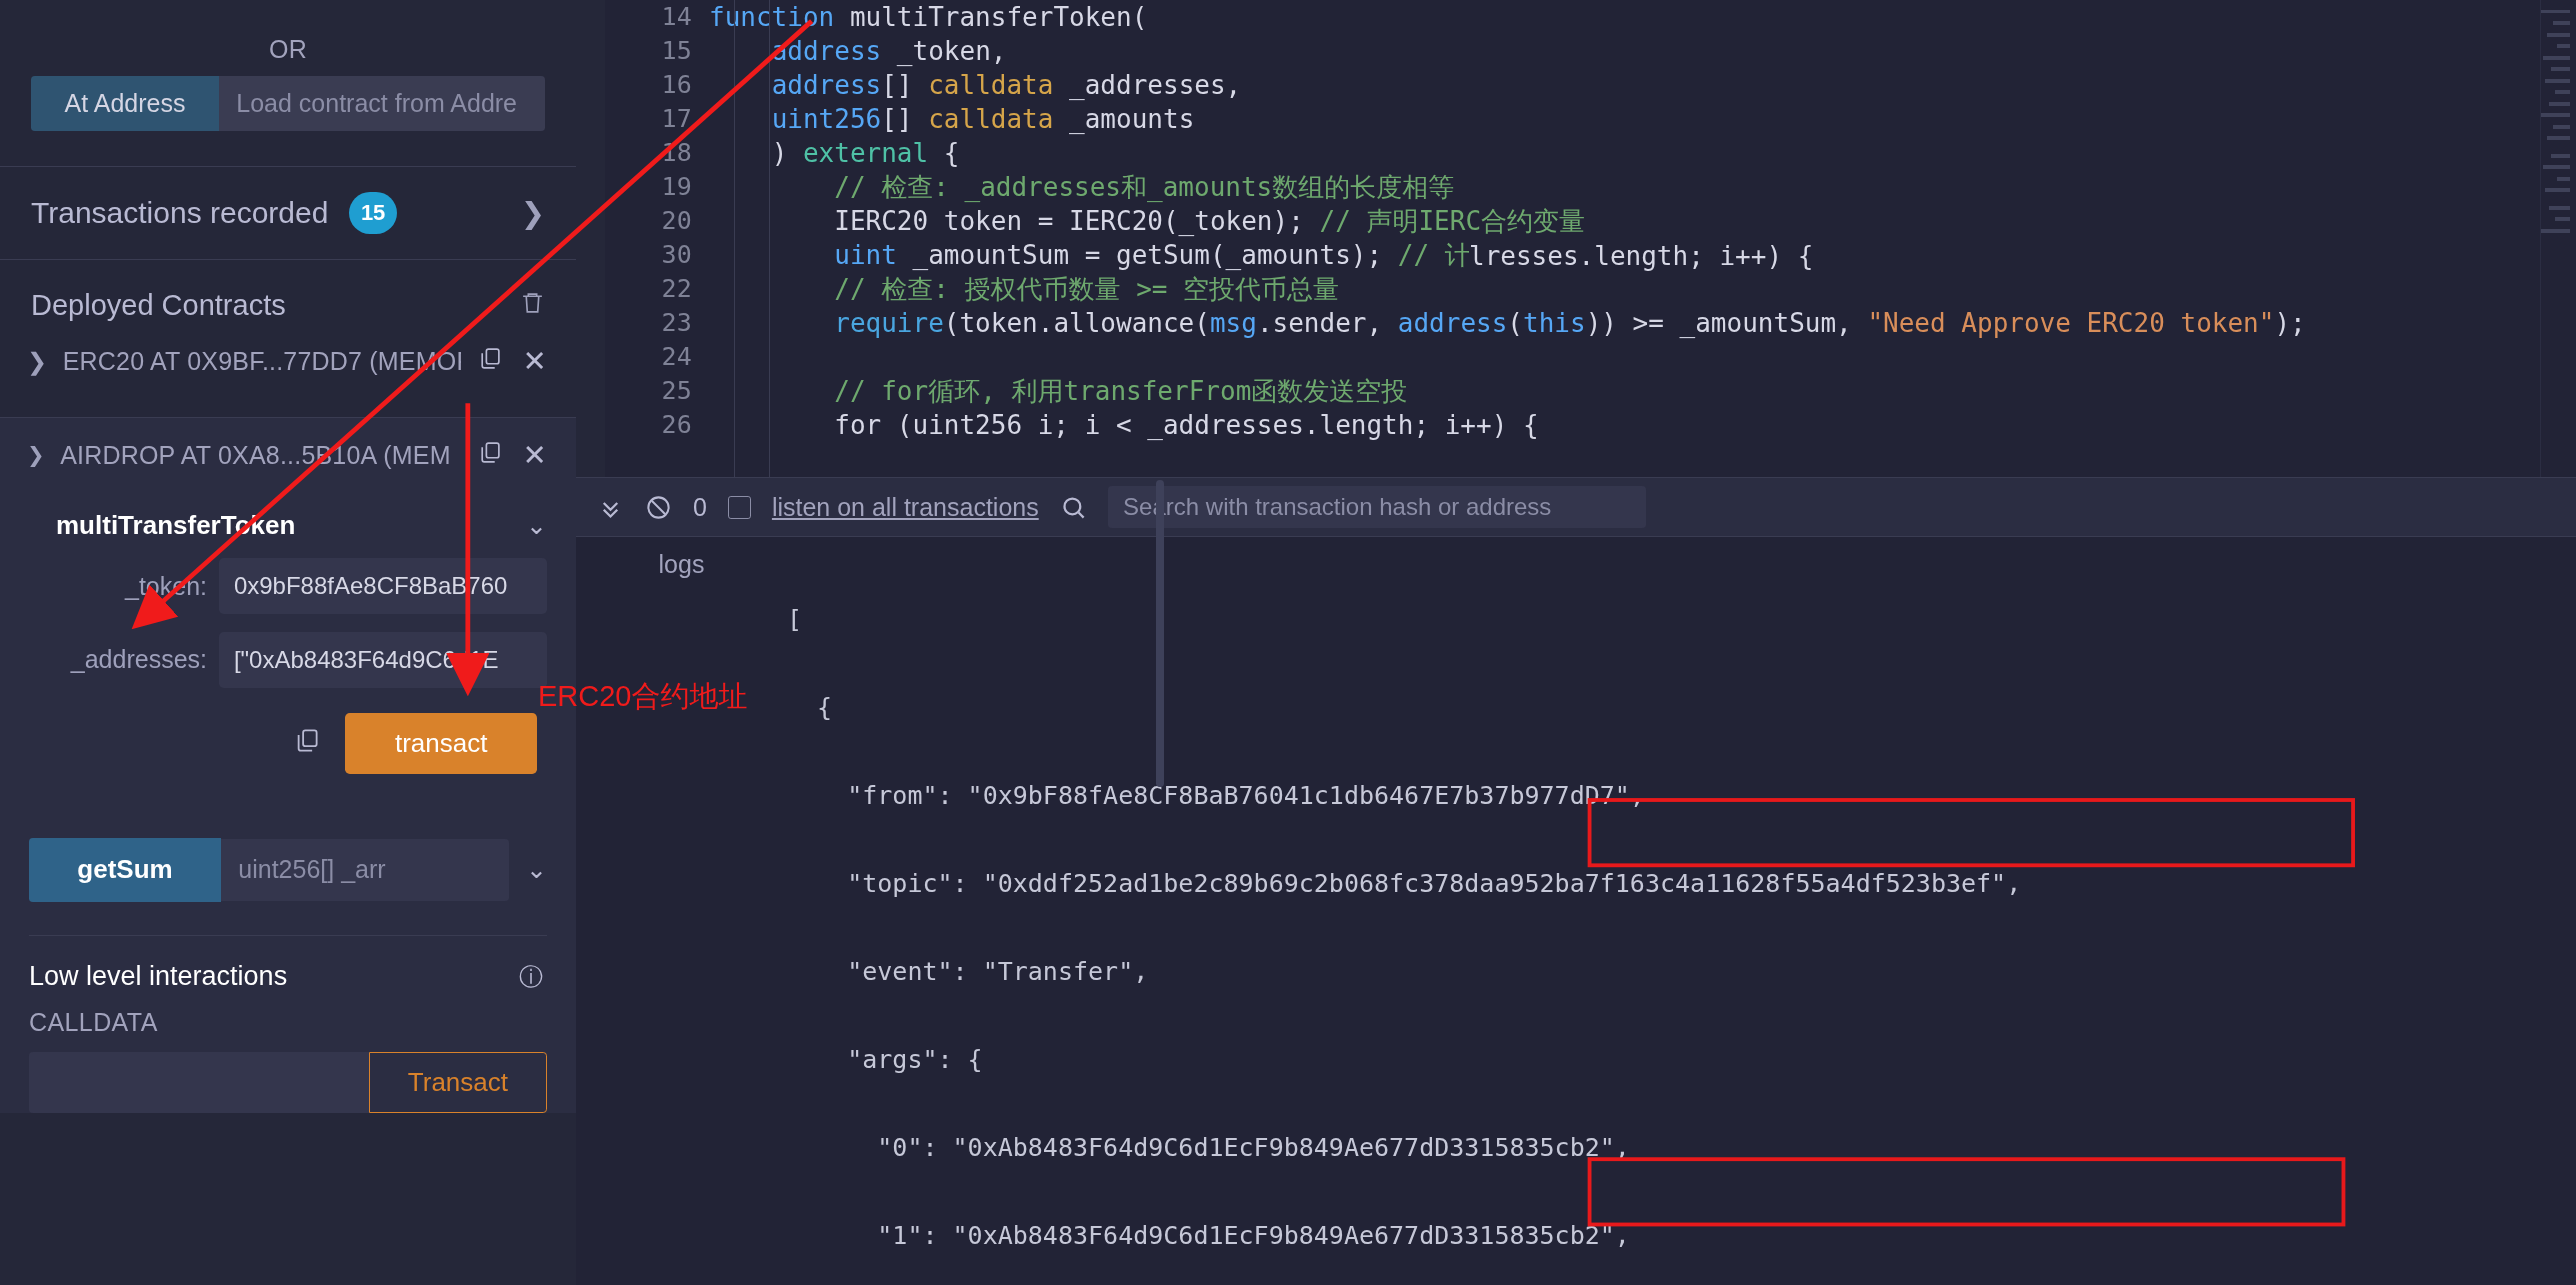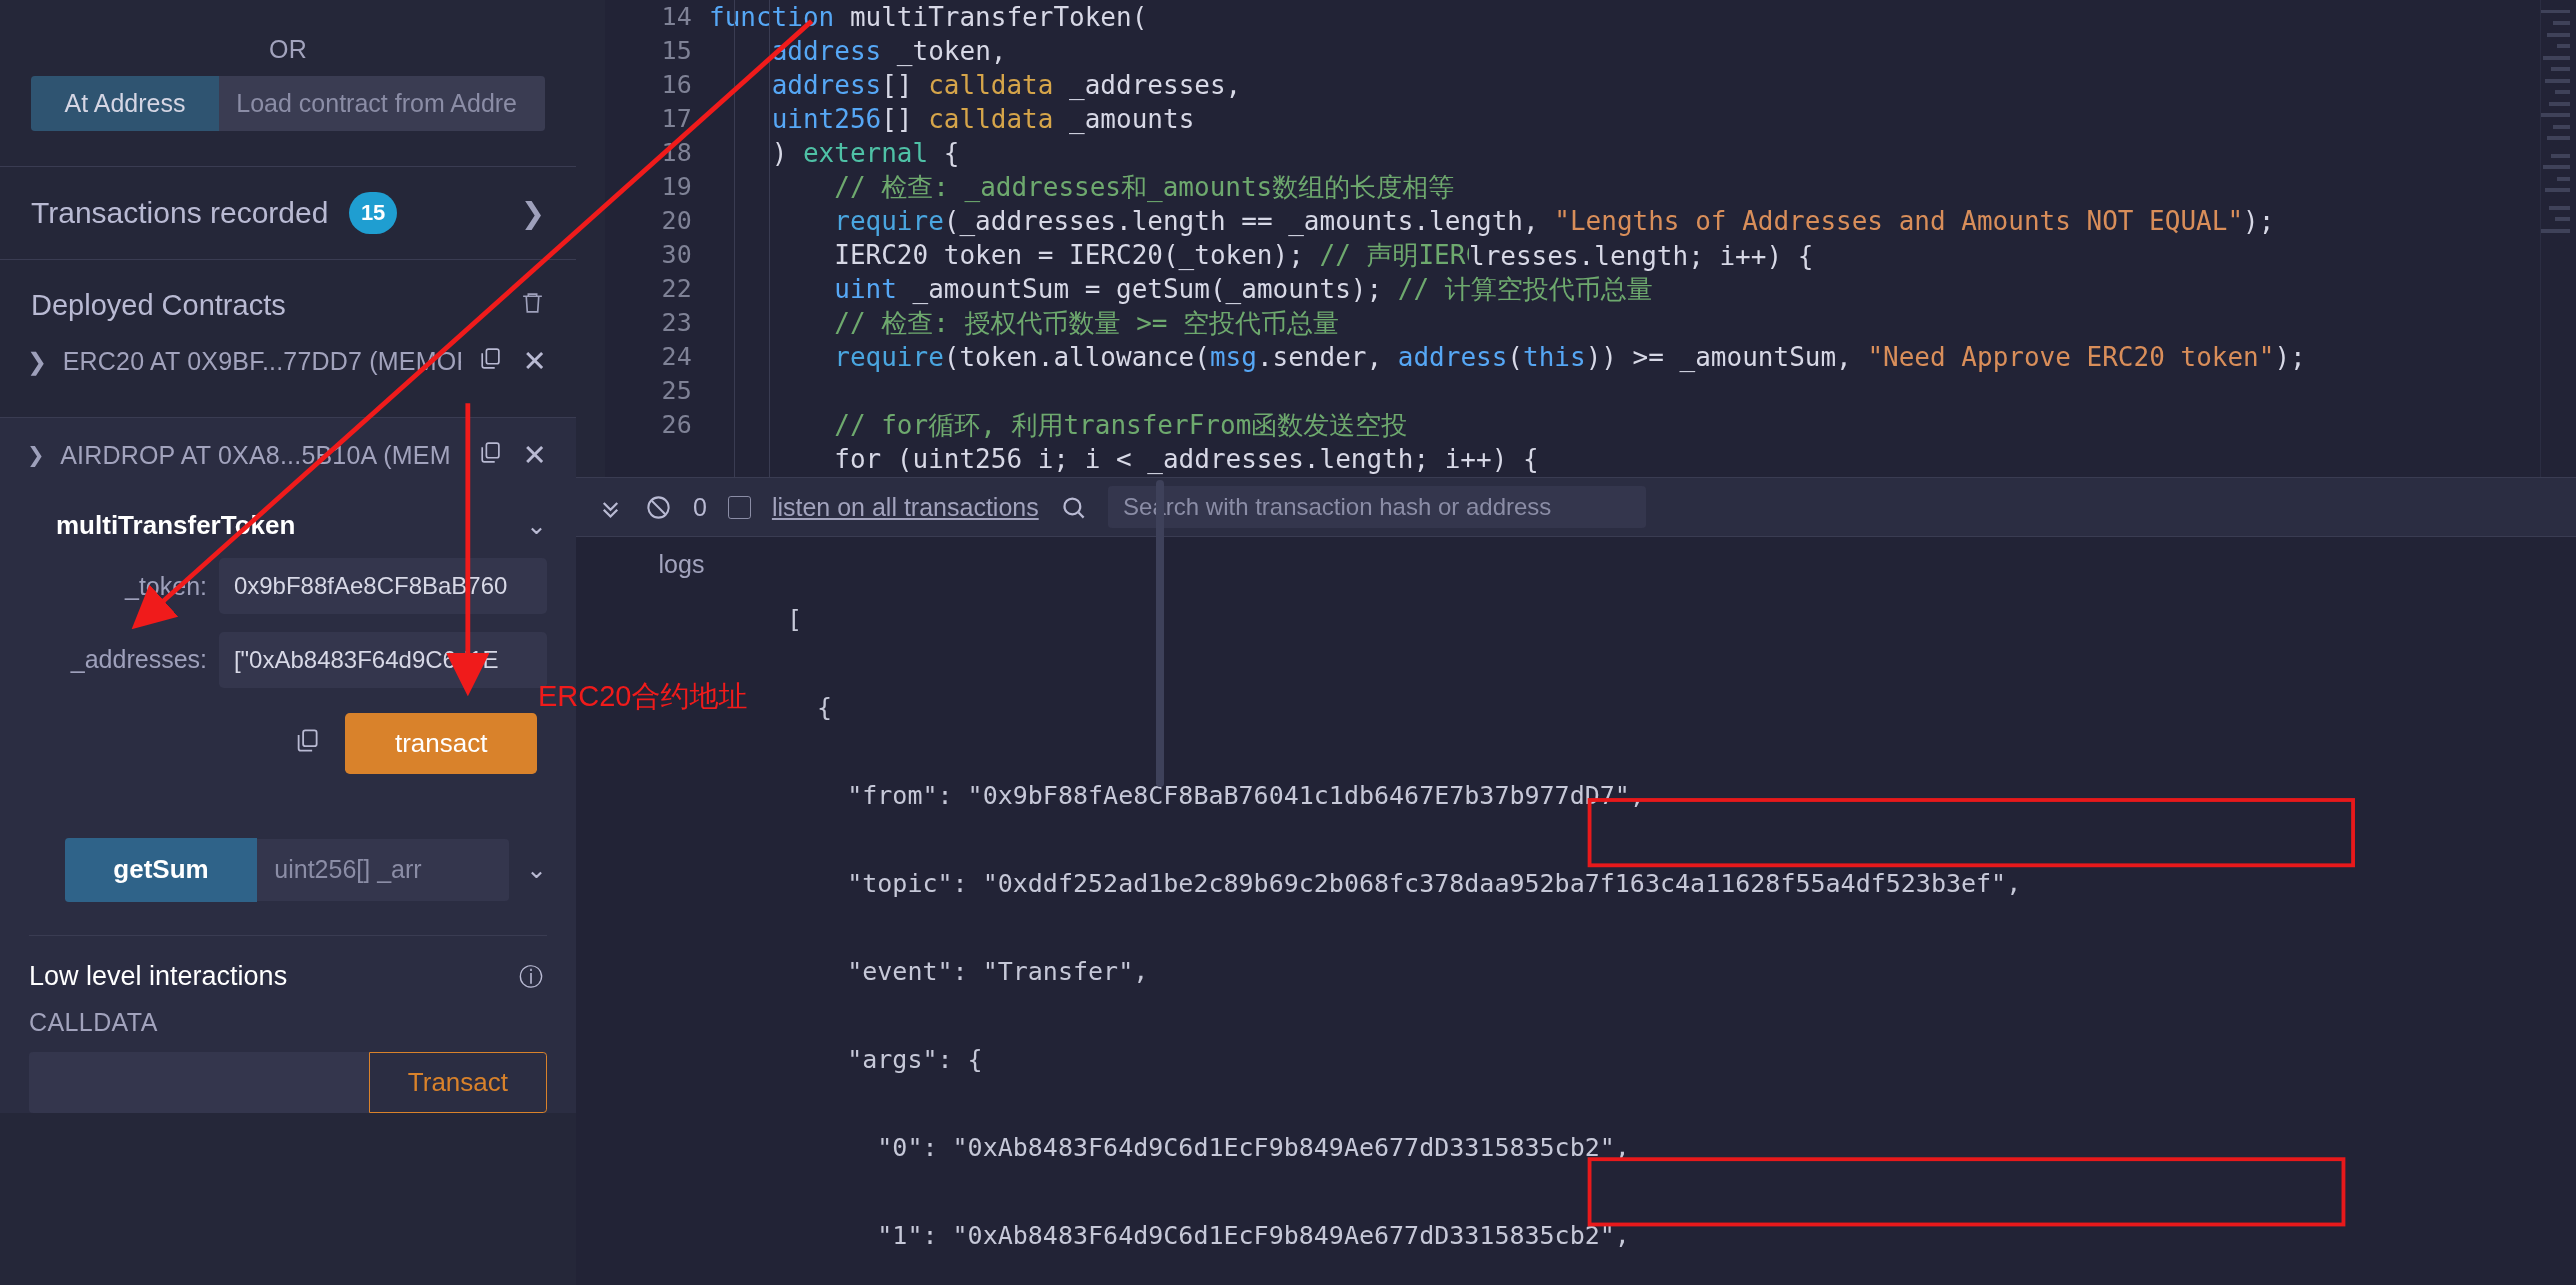--- a/index.html
+++ b/index.html
@@ -84,21 +84,21 @@
   .transact-row { display:flex; align-items:center; justify-content:flex-end; gap: 25px; margin-top: 25px; padding-right: 9.6px;}
   .transact-btn {
     background: #d9822b; color: #ffffff; border: none;
     border-radius: 4.8px; padding: 15.4px 50px; font-size: 26px; cursor: pointer;
   }
   .copy-icon { color: #b9bad3;}
 
   .getsum-row { display:flex; align-items:center; padding: 0 29px; margin-top: 54px; gap: 0;}
   .getsum-btn {
     background: #2f6389; color: #fff; border: none; border-radius: 3.8px 0 0 3.8px;
-    width: 192px; padding: 16.3px 0; font-size: 26px; font-weight: 700; cursor: pointer; margin-left: 36px;
+    width: 192px; padding: 16.3px 0; font-size: 26px; font-weight: 700; cursor: pointer;
   }
   .getsum-input {
     flex: 1; background: #34364d; border: none; color: #8b8da6;
     font-size: 25px; padding: 16.3px 17.3px; border-radius: 0 3.8px 3.8px 0; min-width: 0;
     overflow: hidden; white-space: nowrap;
   }
   .getsum-caret { color: #b9bad3; padding-left: 17.3px; font-size: 25px;}
 
   .sep2 { height:1px; background:#3a3c52; margin: 33px 29px 0 29px; }
   .lli-row { display:flex; align-items:center; justify-content:space-between; padding: 25px 33px 0 29px;}
@@ -329,21 +329,20 @@
       <div class="code-area">
         <div class="ind-guide" style="left:25px"></div>
         <div class="ind-guide" style="left:60px"></div>
 
         <div class="ln"><span class="kw">function</span> <span class="fnname">multiTransferToken(</span></div>
         <div class="ln">    <span class="type">address</span> <span class="plain">_token,</span></div>
         <div class="ln">    <span class="type">address</span><span class="plain">[]</span> <span class="dm">calldata</span> <span class="plain">_addresses,</span></div>
         <div class="ln">    <span class="type">uint256</span><span class="plain">[]</span> <span class="dm">calldata</span> <span class="plain">_amounts</span></div>
         <div class="ln">    <span class="plain">)</span> <span class="kw2">external</span> <span class="plain">{</span></div>
         <div class="ln cmt">        // 检查: _addresses和_amounts数组的长度相等</div>
-        <div class="ln">        <span class="kw" style="color:#4aa6e0">require</span><span class="plain">(_addresses.length == _amounts.length, </span><span class="str">"Lengths of Addresses and Amounts NOT EQUAL"</span><span class="plain">);</span></div>
         <div class="ln">        <span class="plain">IERC20 token = IERC20(_token);</span> <span class="cmt">// 声明IERC合约变量</span></div>
         <div class="ln">        <span class="type">uint</span> <span class="plain">_amountSum = getSum(_amounts);</span> <span class="cmt">// 计算空投代币总量</span></div>
         <div class="ln cmt">        // 检查: 授权代币数量 &gt;= 空投代币总量</div>
         <div class="ln">        <span class="kw" style="color:#4aa6e0">require</span><span class="plain">(token.allowance(</span><span class="kw">msg</span><span class="plain">.sender, </span><span class="kw">address</span><span class="plain">(</span><span class="kw">this</span><span class="plain">)) &gt;= _amountSum, </span><span class="str">"Need Approve ERC20 token"</span><span class="plain">);</span></div>
         <div class="ln"> </div>
         <div class="ln cmt">        // for循环, 利用transferFrom函数发送空投</div>
         <div class="ln" style="color:#d7d8e6">        for (uint256 i; i &lt; _addresses.length; i++) {</div>
       </div>
 
       <div style="position:absolute;left:893px;top:241px;background:#222336;font-family:'DejaVu Sans Mono',monospace;font-size:26px;color:#d7d8e6;z-index:4;padding-right:9.6px;">lresses.length; i++) {</div>

